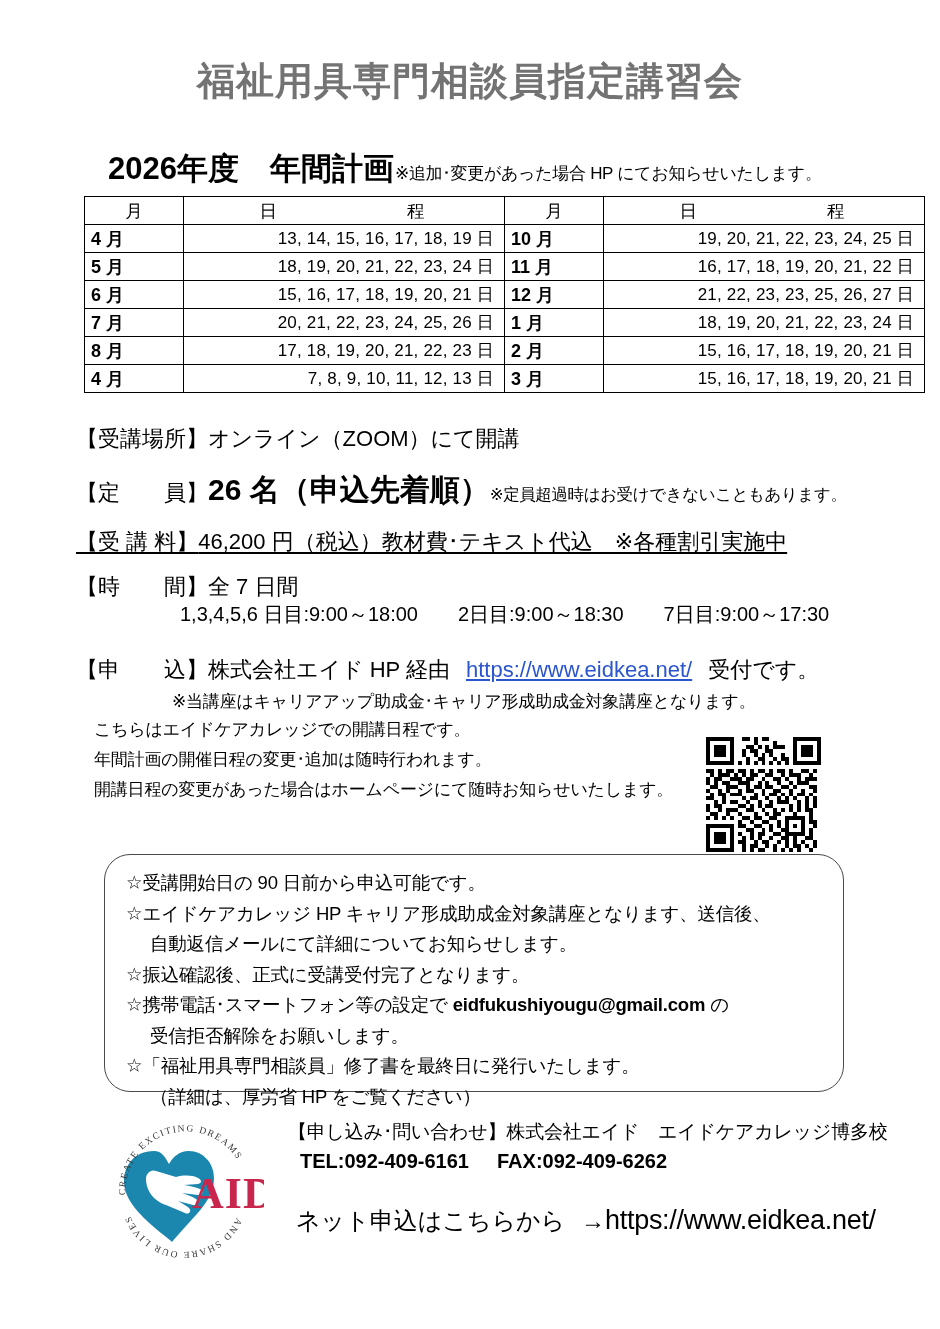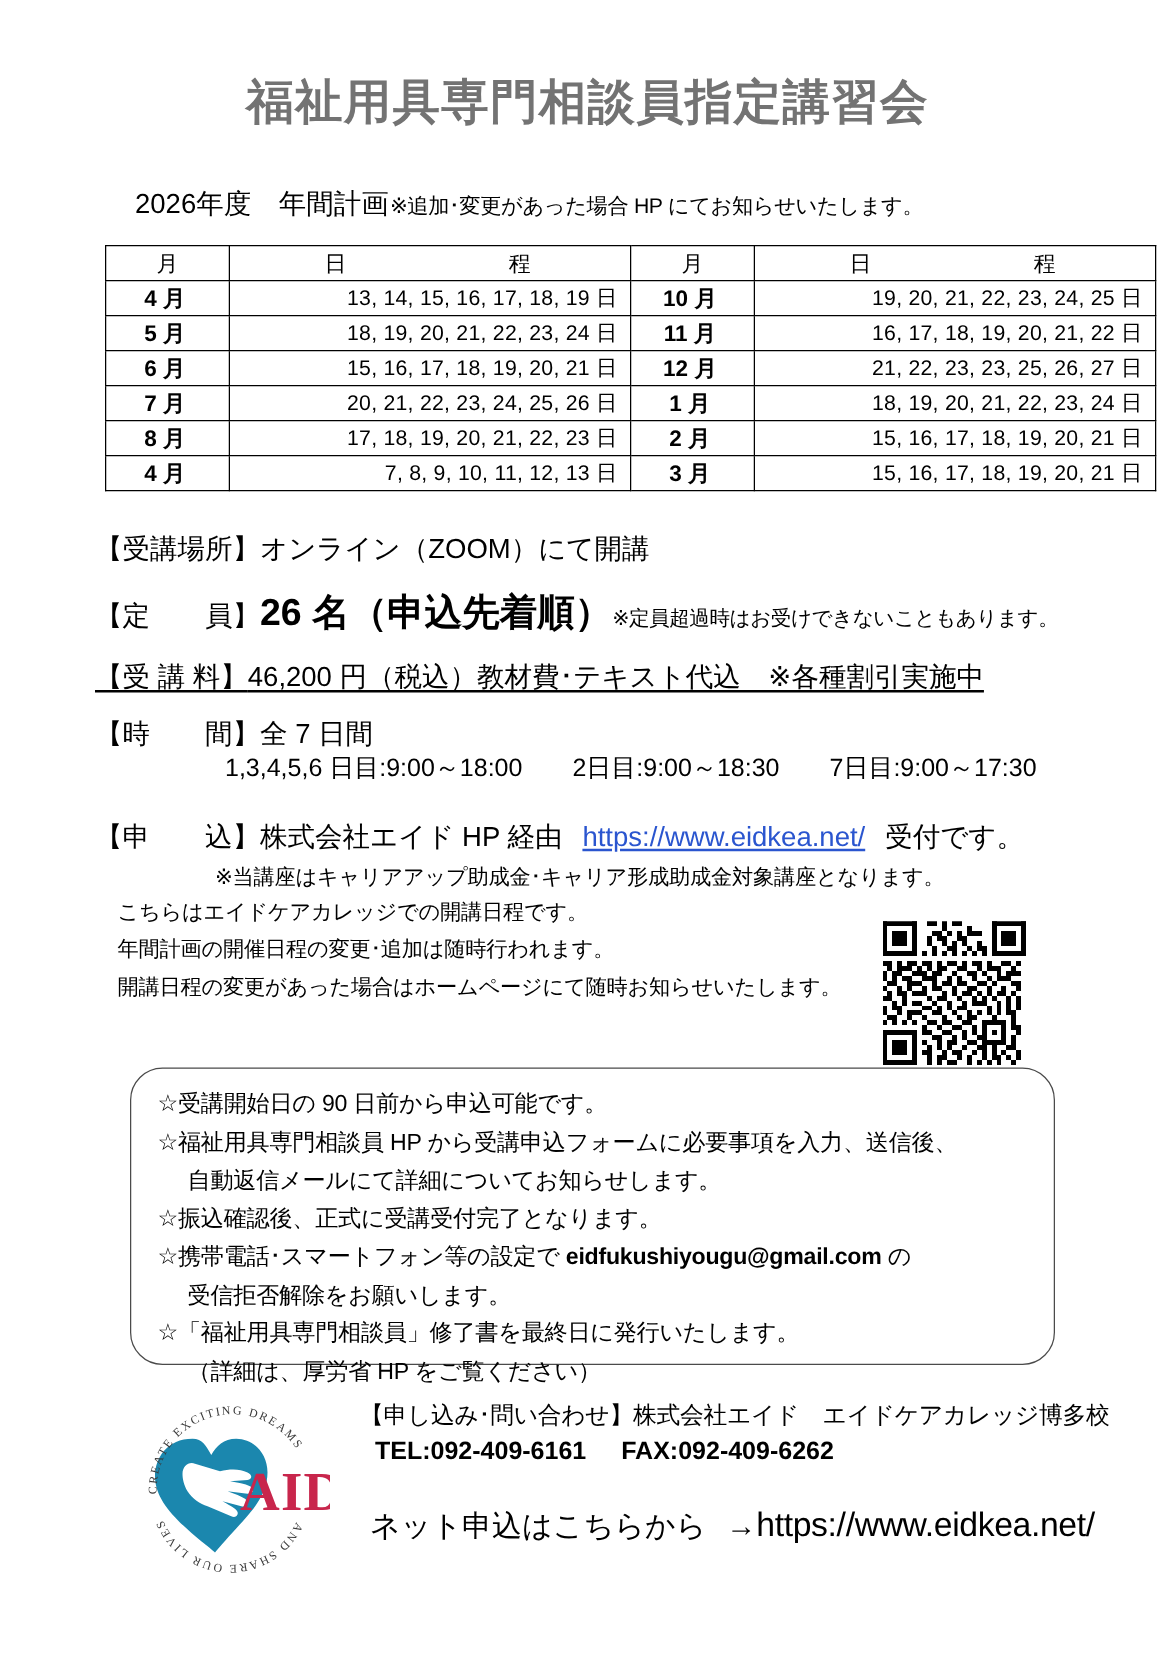--- a/index.html
+++ b/index.html
@@ -39,22 +39,22 @@
   .plan-heading {
     position: absolute;
     top: 148px;
     left: 108px;
     width: 800px;
     white-space: nowrap;
     display: flex;
     align-items: baseline;
   }
   .plan-heading .big {
-    font-size: 22px;
-    font-weight: normal;
+    font-size: 31px;
+    font-weight: bold;
     letter-spacing: 0px;
   }
   .plan-heading .note {
     font-size: 17px;
     font-weight: normal;
     letter-spacing: -0.3px;
     margin-left: 1px;
   }
 
   
@@ -76,21 +76,21 @@
     vertical-align: middle;
   }
   .schedule-table th {
     text-align: center;
     font-weight: normal;
     letter-spacing: 12px;
     padding-left: 14px;
   }
   .schedule-table th.col-month { letter-spacing: 0; padding-left: 6px; }
   .schedule-table td.month-cell {
-    text-align: center;
+    text-align: left;
     font-weight: bold;
     font-size: 18px;
     padding-right: 10px;
   }
   .schedule-table td.dates-cell {
     text-align: right;
     font-size: 17px;
     padding-right: 10px;
     letter-spacing: 0.2px;
   }
@@ -538,21 +538,21 @@
           <rect x="21" y="28" width="1" height="1"></rect>
         <rect x="23" y="28" width="1" height="1"></rect>
           <rect x="26" y="28" width="1" height="1"></rect>
       </g>
     </svg>
   </div>
 
   <div class="notice-box"></div>
   <div class="notice-list">
     <div class="nl">☆受講開始日の 90 日前から申込可能です。</div>
-    <div class="nl">☆福祉用具専門相談員 HP から受講申込フォームに必要事項を入力、送信後、</div>
+    <div class="nl">☆エイドケアカレッジ HP キャリア形成助成金対象講座となります、送信後、</div>
     <div class="nl indent">自動返信メールにて詳細についてお知らせします。</div>
     <div class="nl">☆振込確認後、正式に受講受付完了となります。</div>
     <div class="nl">☆携帯電話･スマートフォン等の設定で <span class="em">eidfukushiyougu@gmail.com</span> の</div>
     <div class="nl indent">受信拒否解除をお願いします。</div>
     <div class="nl">☆「福祉用具専門相談員」修了書を最終日に発行いたします。</div>
     <div class="nl indent">（詳細は、厚労省 HP をご覧ください）</div>
   </div>
 
   <div class="logo">
     <svg width="160" height="160" viewBox="0 0 160 160" aria-hidden="true">

